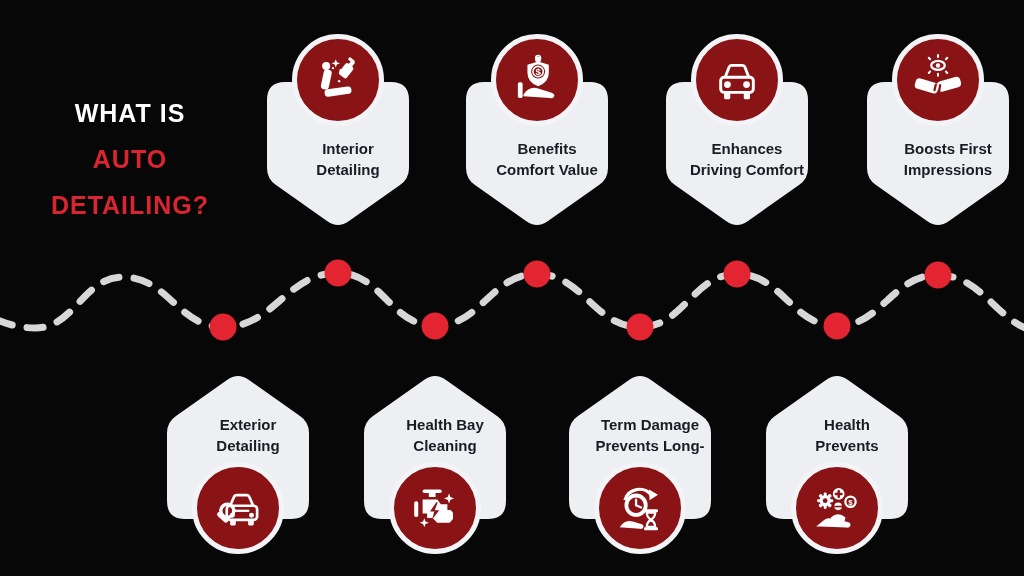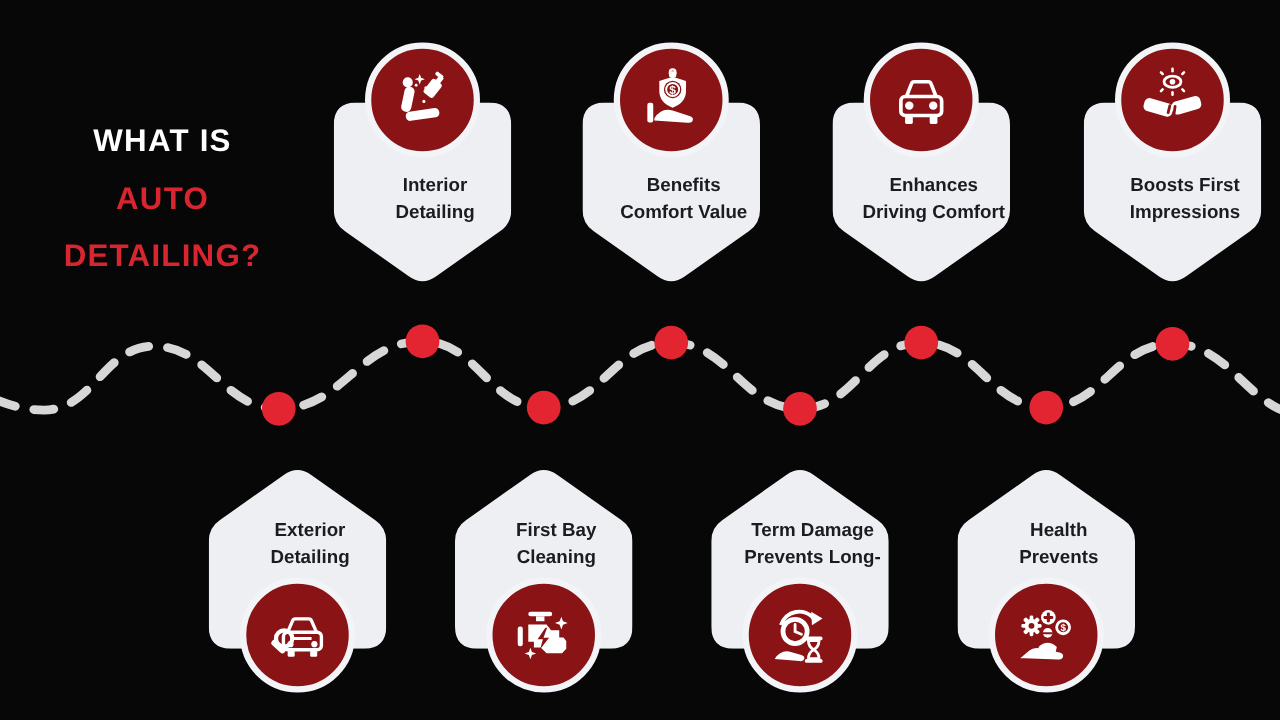--- a/index.html
+++ b/index.html
@@ -241,21 +241,21 @@
         <rect class="ic-fill" x="18.5" y="10.7" width="6" height="3.5"></rect>
         <rect class="ic-fill" x="5.5" y="18" width="3.6" height="14" rx="1.6"></rect>
         <path class="ic-fill" d="M13 16.5 h13 l3.2 4.2 h5.8 v5 h3 l2 2.6 v5.4 l-3 3.3 h-11 l-4.2 -4.2 h-4.8 v-4 h-4 v-8.5 Z"></path>
         <path class="ic-red" d="M25.2 18.8 L19.6 27 L23.4 27 L21.4 34.2 L27.8 26 L23.8 26 L26.4 18.8 Z"></path>
         <path class="ic-fill" d="M36.5 11 L37.7 14.3 L41 15.5 L37.7 16.7 L36.5 20 L35.3 16.7 L32 15.5 L35.3 14.3 Z"></path>
         <path class="ic-fill" d="M14.5 33 L15.6 36 L18.6 37.1 L15.6 38.2 L14.5 41.2 L13.4 38.2 L10.4 37.1 L13.4 36 Z"></path>
         <path class="ic-fill" d="M34.5 30 L35.2 31.8 L37 32.5 L35.2 33.2 L34.5 35 L33.8 33.2 L32 32.5 L33.8 31.8 Z"></path>
       </svg>
     </div>
     <div class="card-label">
-      <span>First Bay</span>
+      <span>Health Bay</span>
       <span>Cleaning</span>
     </div>
   </div>
 
   <div class="card bottom b3">
     <svg class="card-shape" viewBox="0 0 142 147">
       <path d="M 60 8 Q 71 0 82 8 L 133 44 Q 142 50 142 61 V 129 Q 142 147 124 147 H 18 Q 0 147 0 129 V 61 Q 0 50 9 44 Z"></path>
     </svg>
     <div class="icon-circle">
       <svg viewBox="0 0 48 48">

